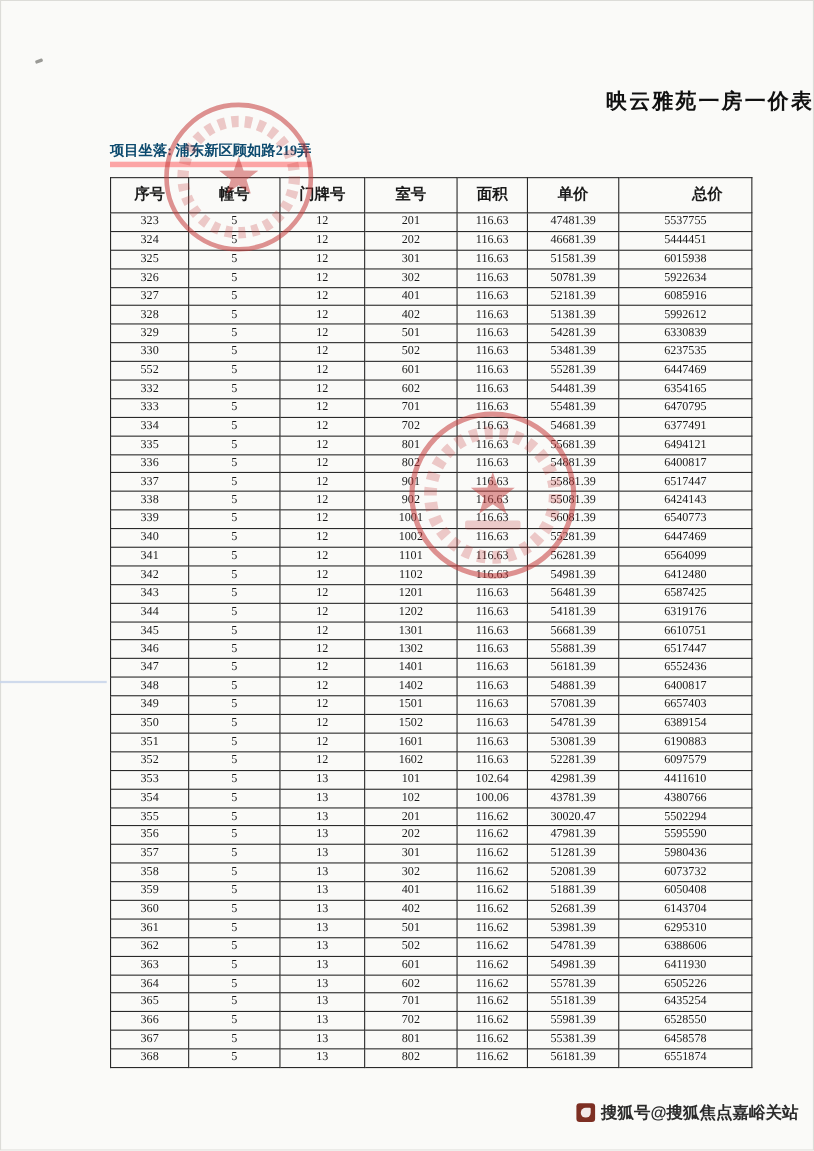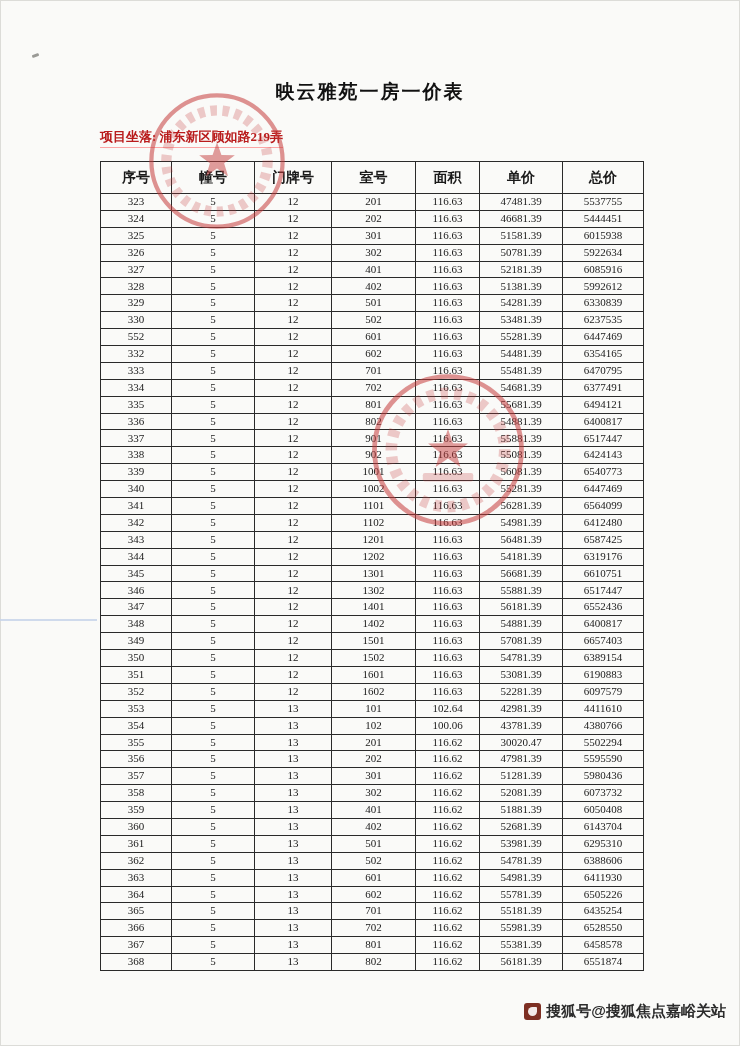--- a/index.html
+++ b/index.html
@@ -9,27 +9,27 @@
     position:relative;overflow:hidden;
     font-family:"Liberation Serif","DejaVu Serif",serif;
   }
   .page{
     position:absolute;left:0;top:0;width:740px;height:1046px;
     background:#fafaf8;
     box-shadow:inset 0 0 0 1px #dcdcd8;
   }
   .doc-title{
     position:absolute;top:79px;left:0;width:740px;
-    text-align:center;font-size:19px;font-weight:bold;color:#111;
+    text-align:right;font-size:19px;font-weight:bold;color:#111;
     letter-spacing:2px;
   }
   .doc-location{
     position:absolute;top:128px;left:100px;
-    font-size:13px;font-weight:bold;color:#b91c1c;
-    border-bottom:1px solid #fca5a5;padding-bottom:1px;
+    font-size:13px;font-weight:bold;color:#0c4a6e;
+    border-bottom:5px solid #fca5a5;padding-bottom:1px;
   }
   .price-table{
     position:absolute;left:100px;top:161px;width:536px;
     border-collapse:collapse;table-layout:fixed;
     font-size:11px;color:#1a1a1a;
   }
   .price-table th,.price-table td{
     border:1px solid #2a2a2a;text-align:center;padding:0;
     overflow:hidden;white-space:nowrap;
   }
@@ -38,21 +38,21 @@
   }
   .price-table td{
     height:15.9px;line-height:15.8px;
   }
   .price-table th:nth-child(1){width:70px;}
   .price-table th:nth-child(2){width:82px;}
   .price-table th:nth-child(3){width:76px;}
   .price-table th:nth-child(4){width:83px;}
   .price-table th:nth-child(5){width:63px;}
   .price-table th:nth-child(6){width:82px;}
-  .price-table th:nth-child(7){width:80px;}
+  .price-table th:nth-child(7){width:80px;padding-left:40px;}
   .seal{
     position:absolute;pointer-events:none;
     filter:blur(0.5px);
   }
   .seal-top{left:142px;top:86px;}
   .seal-mid{left:364px;top:366px;}
   .scanline{
     position:absolute;left:0;top:619px;width:97px;height:2px;
     background:#c7d3ea;opacity:.85;
   }

